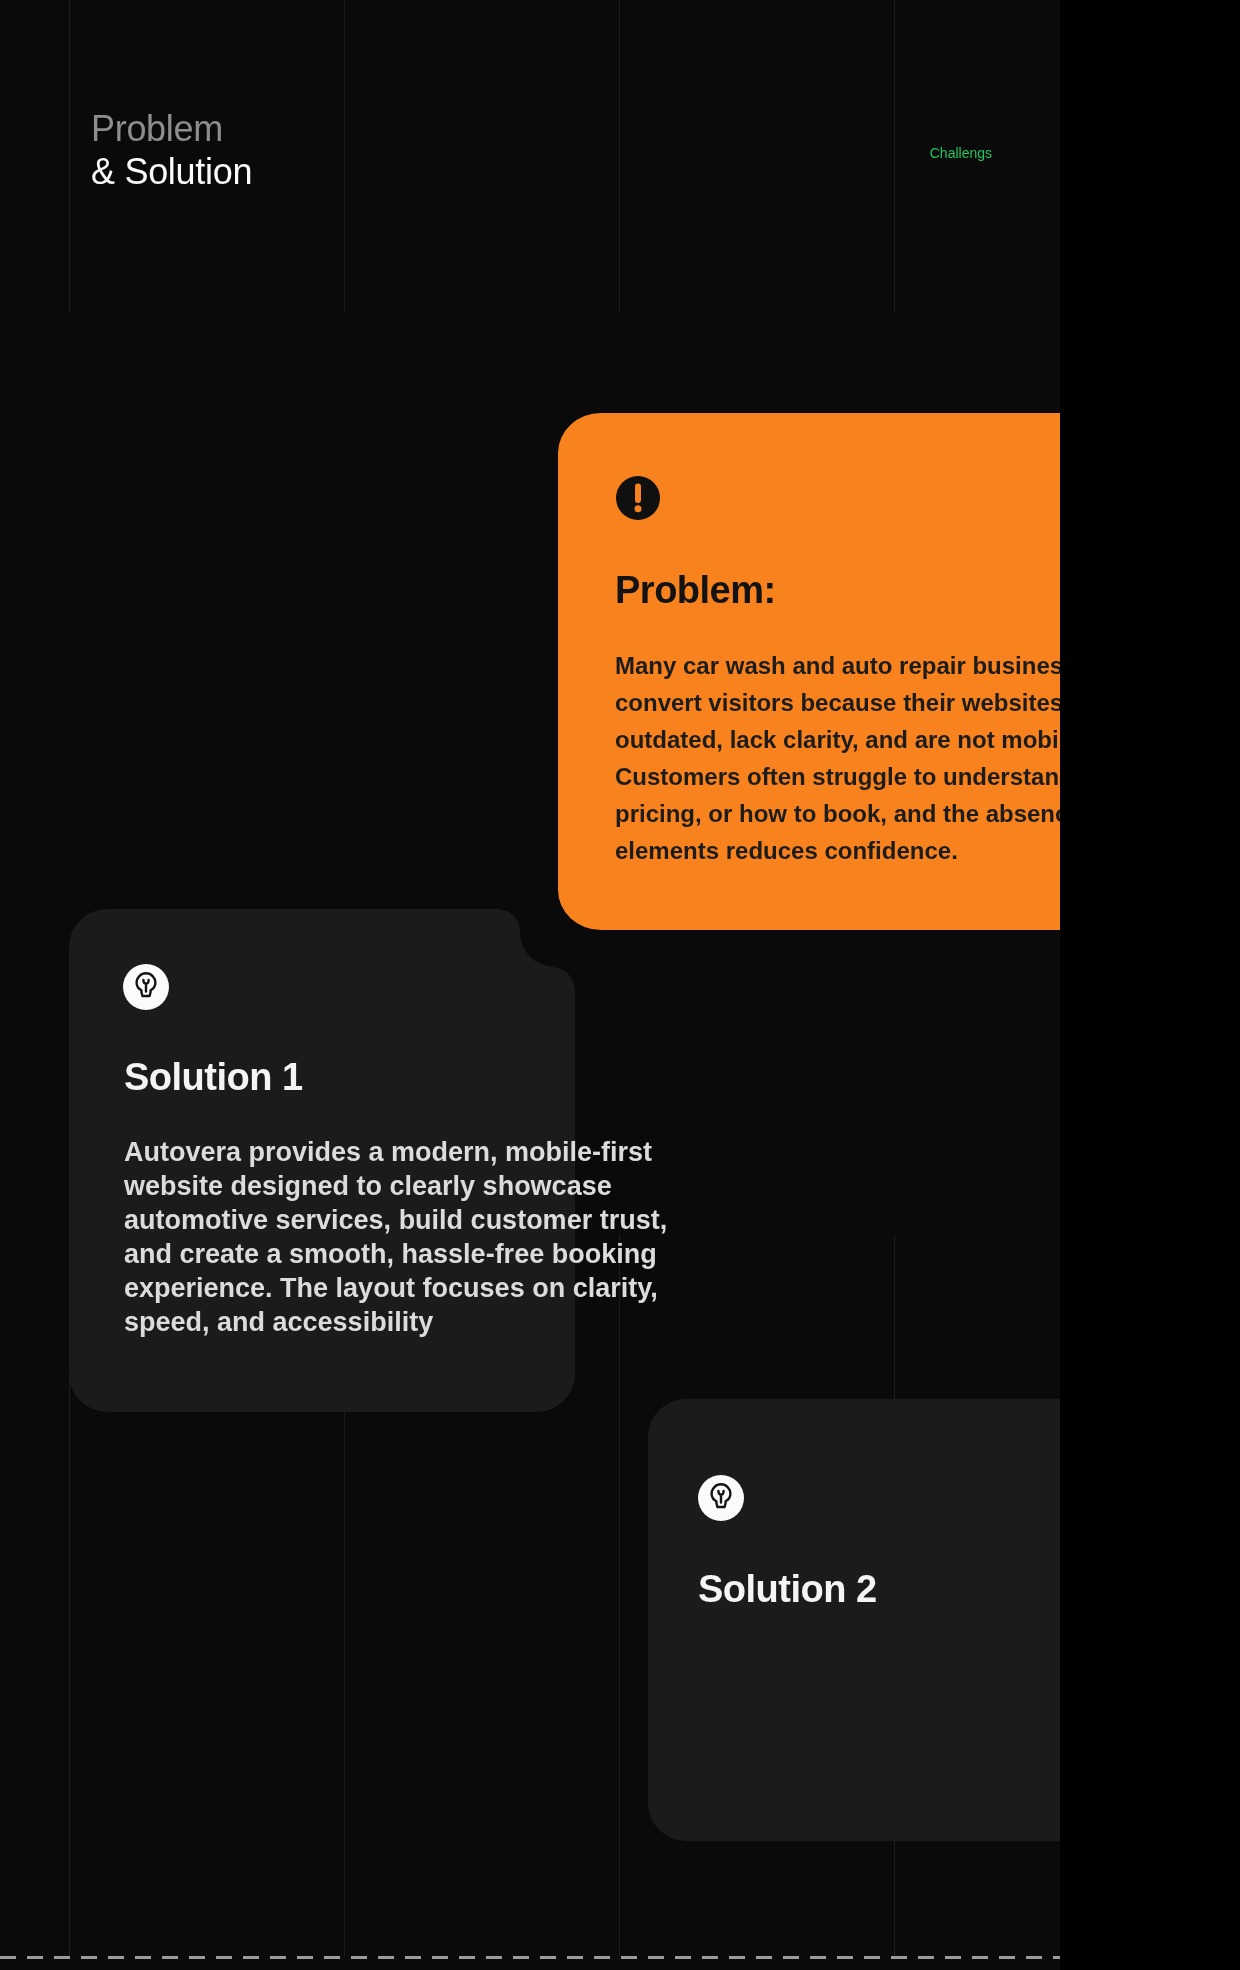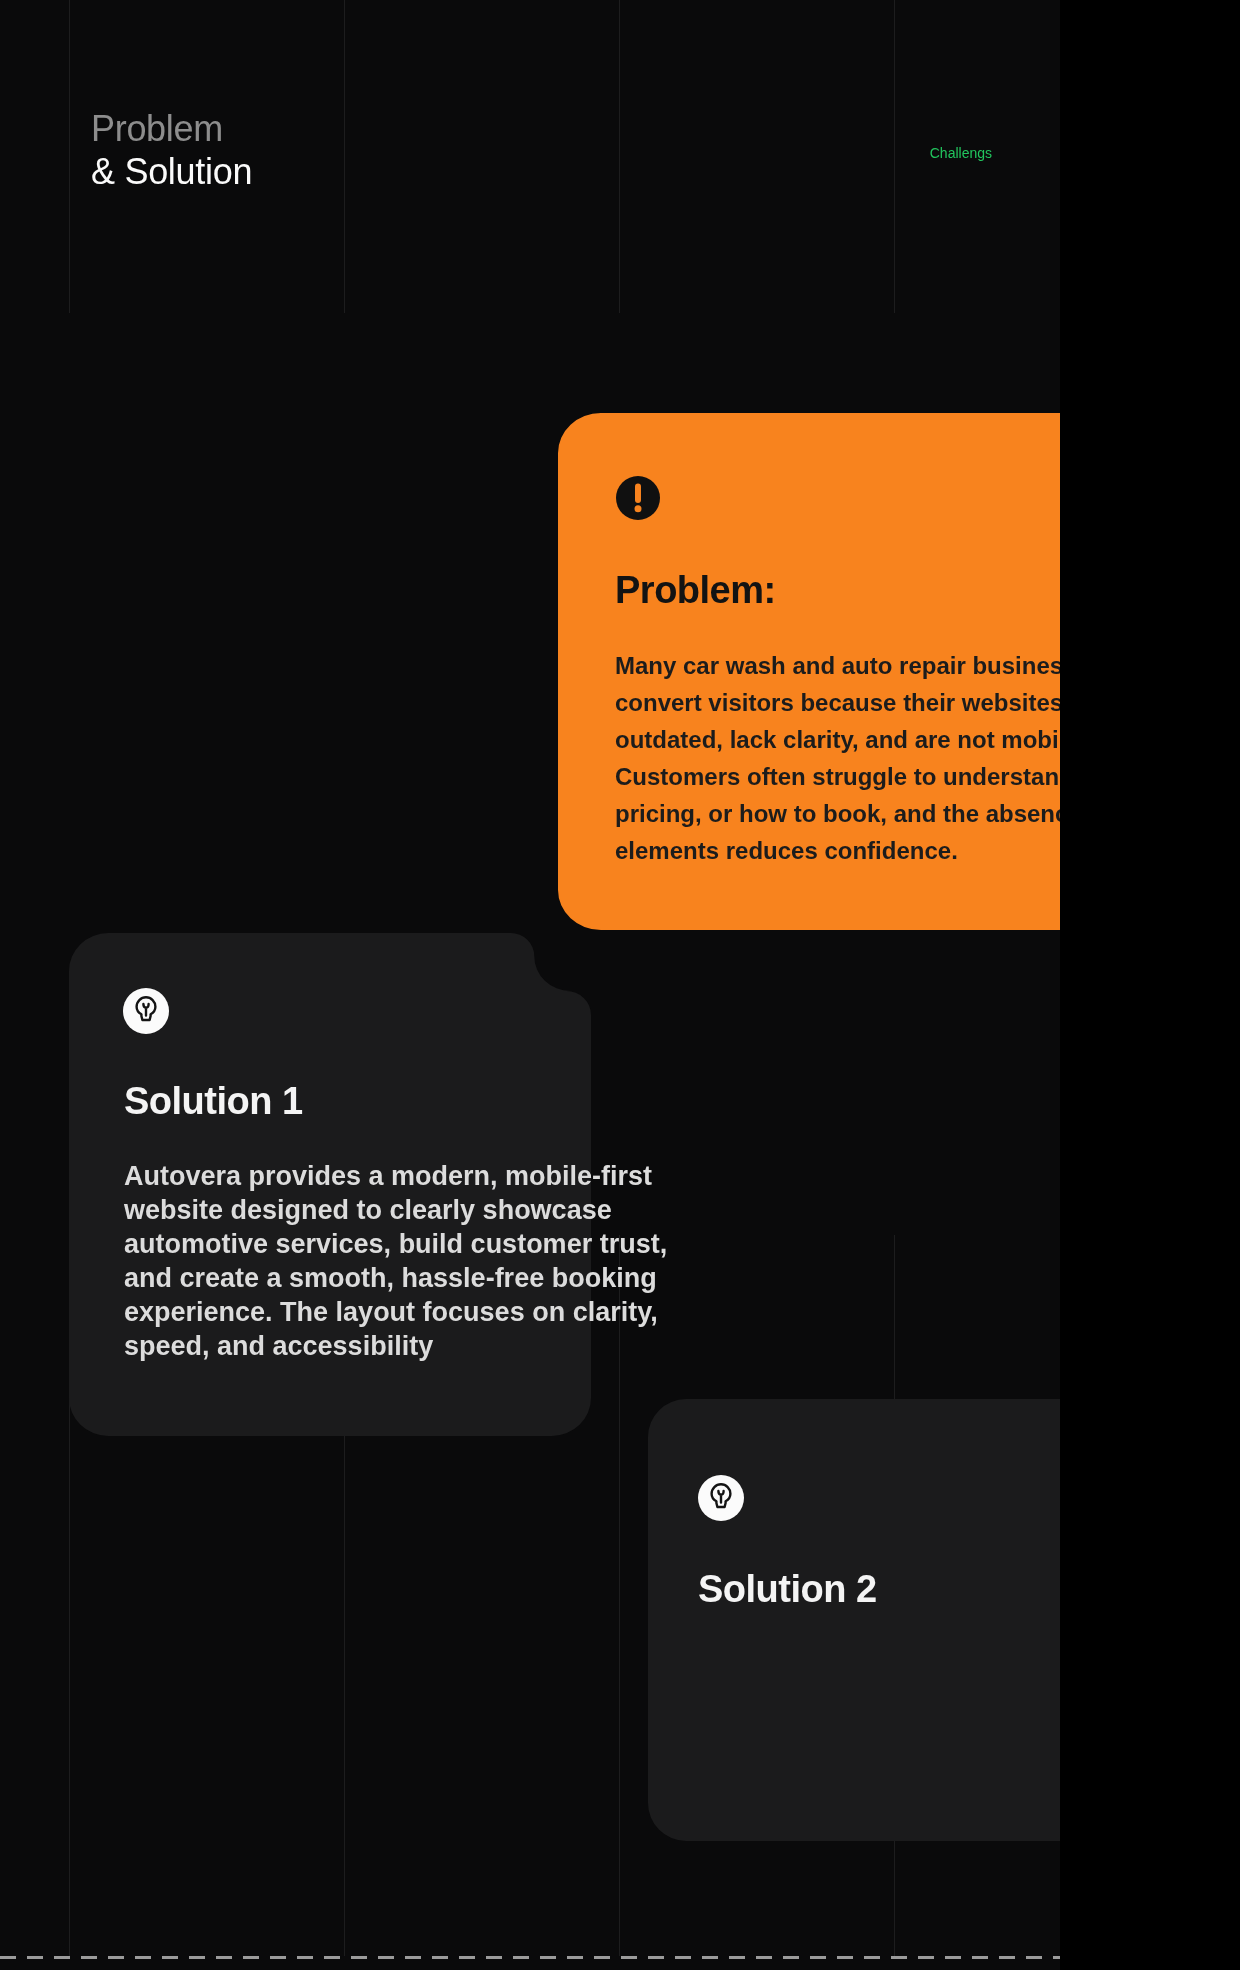--- a/index.html
+++ b/index.html
@@ -86,21 +86,21 @@
     </svg>
     <div class="card-heading">Problem:</div>
     <div class="card-body">Many car wash and auto repair businesses fail to
 convert visitors because their websites look
 outdated, lack clarity, and are not mobile-friendly.
 Customers often struggle to understand services,
 pricing, or how to book, and the absence of trust
 elements reduces confidence.</div>
   </div>
 
-  <div class="card" id="solution1-card" style="left: 69px; top: 933px; width: 506px; height: 503px; padding-left: 16px;">
+  <div class="card" id="solution1-card" style="left: 69px; top: 909px; width: 506px; height: 503px;">
     <svg class="card-bg" preserveAspectRatio="none" viewBox="0 0 506 503">
       <path id="solution1-card-path" fill="#1b1b1c" d="M 38 0 L 428 0 A 23 23 0 0 1 451 23 L 451 23 A 35 35 0 0 0 486 58 L 482 58 A 24 24 0 0 1 506 82 L 506 465 A 38 38 0 0 1 468 503 L 38 503 A 38 38 0 0 1 0 465 L 0 38 A 38 38 0 0 1 38 0 Z"></path>
     </svg>
     <svg class="card-icon" width="46" height="46" viewBox="-23 -23 46 46">
       <circle cx="0" cy="0" r="23" fill="#fbfbfb"></circle>
       <g fill="none" stroke="#141414" stroke-width="2.4" stroke-linecap="round" stroke-linejoin="round">
         <path d="M -4.6 5 L -4.6 3.2 C -7.5 1.6 -9.4 -1.3 -9.4 -4.3 A 9.4 9.4 0 1 1 9.4 -4.3 C 9.4 -1.3 7.5 1.6 4.6 3.2 L 4.6 5 L 3.6 9 L -3.6 9 Z"></path>
         <path d="M -2.6 -7 C -2.6 -4.4 -1.8 -3.4 0 -3.4 C 1.8 -3.4 2.6 -4.4 2.6 -7 M 0 -3.4 L 0 4.6"></path>
       </g>
     </svg>

